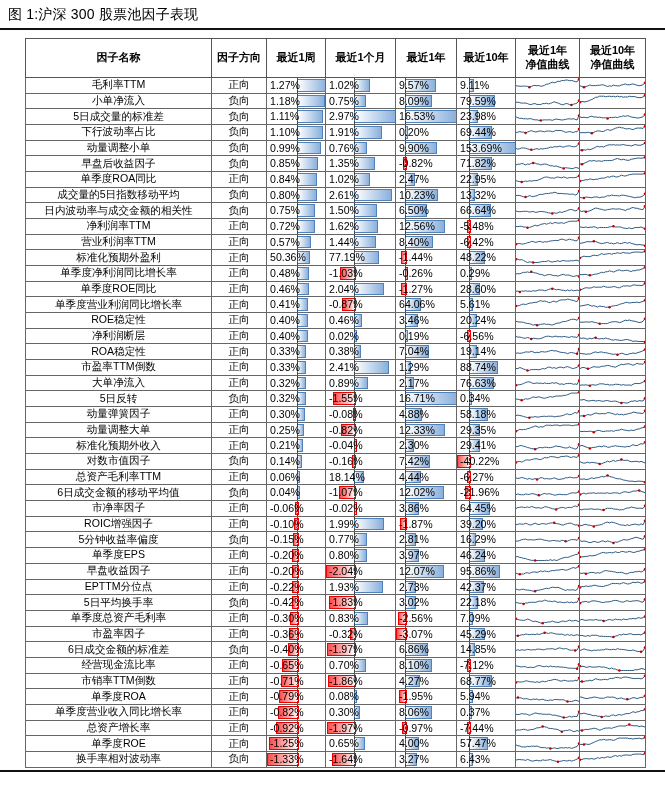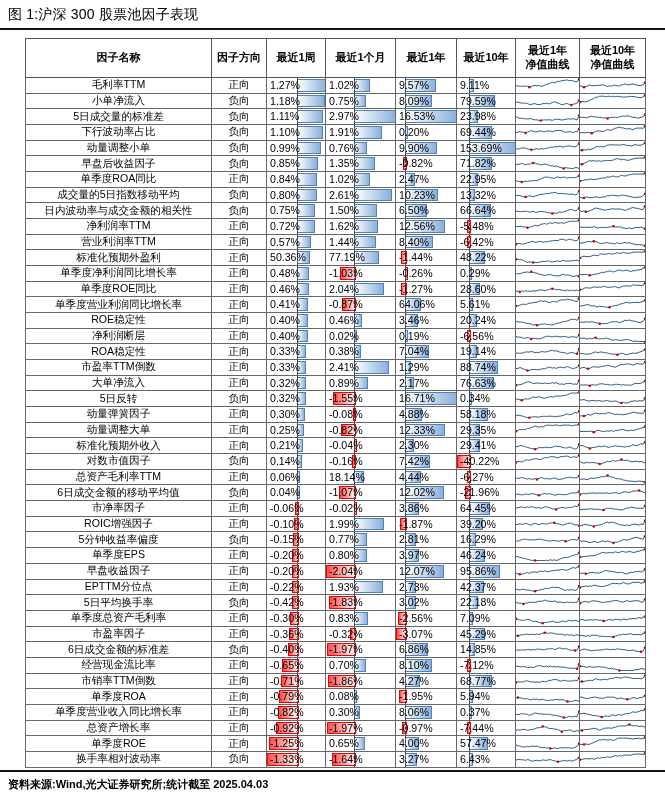--- a/index.html
+++ b/index.html
@@ -1742,14 +1742,13 @@
               <polyline points="0.0,7.5 1.9,7.1 3.8,6.5 5.6,6.4 7.5,6.5 9.4,6.7 11.3,6.2 13.2,6.9 15.0,6.4 16.9,5.4 18.8,6.2 20.7,5.2 22.5,5.6 24.4,5.3 26.3,4.5 28.2,5.1 30.1,4.9 31.9,4.0 33.8,3.4 35.7,4.2 37.6,3.4 39.5,4.0 41.3,3.1 43.2,2.9 45.1,2.9 47.0,3.1 48.8,3.1 50.7,2.1 52.6,2.1 54.5,2.0 56.4,2.0 58.2,2.0 60.1,2.7 62.0,1.2" fill="none" stroke="#1f4e79" stroke-width="0.9"></polyline>
               <circle cx="0.0" cy="7.5" r="1.2" fill="#c00000"></circle>
               <circle cx="62.0" cy="1.2" r="1.2" fill="#c00000"></circle>
             </svg>
           </td>
         </tr>
       </tbody>
   </table>
 
   <div class="footer-rule"></div>
-  <div class="footer">资料来源:Wind,光大证券研究所;统计截至 2025.04.03</div>
 </div>
 
 </body></html>

